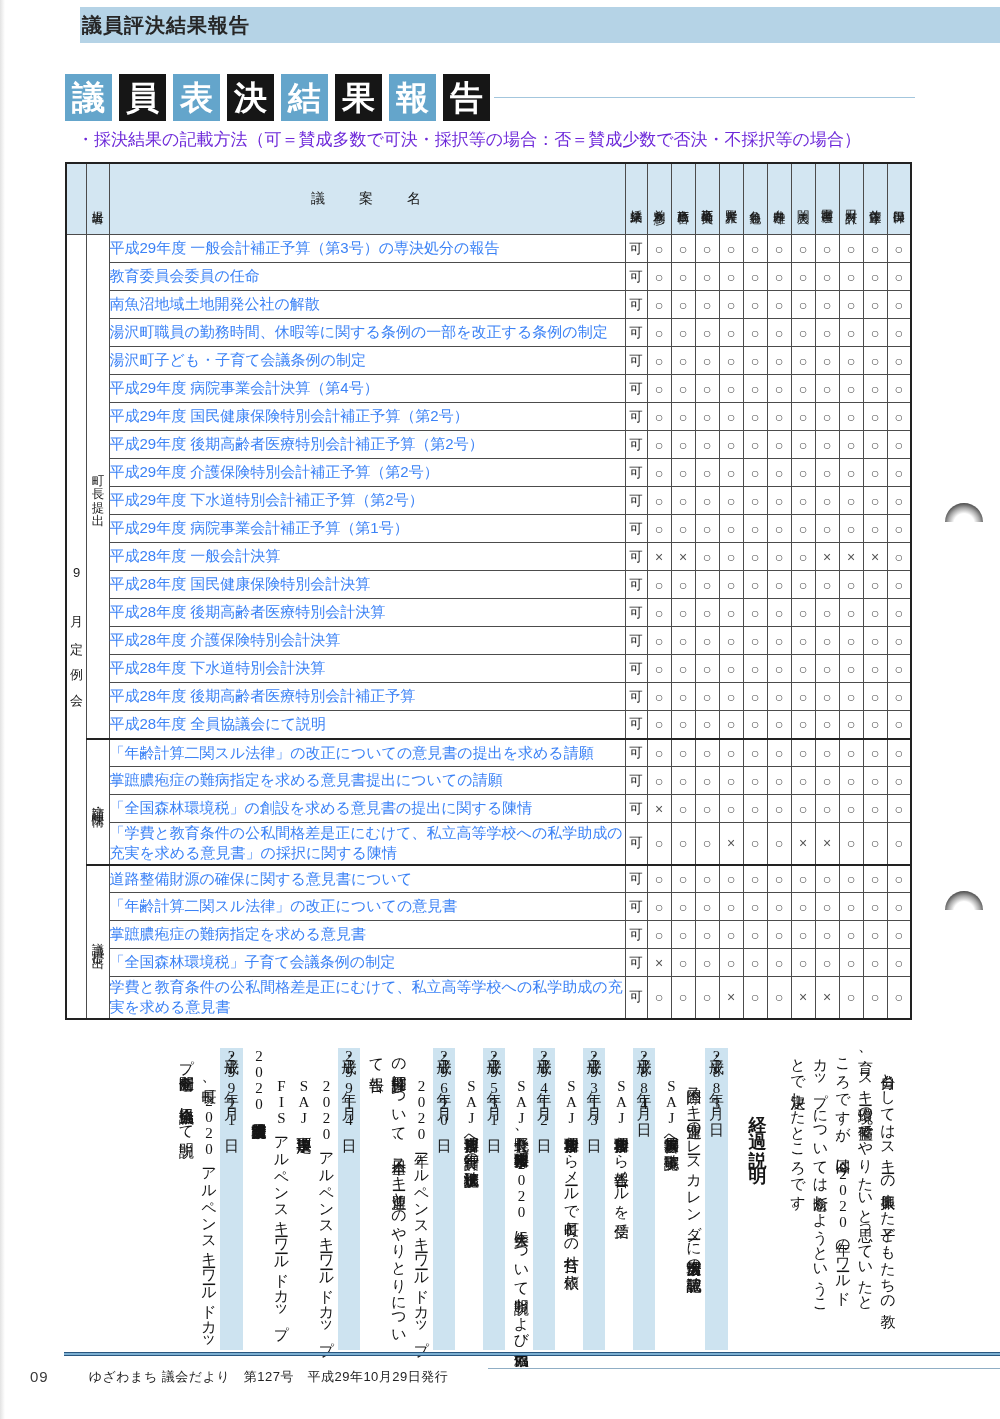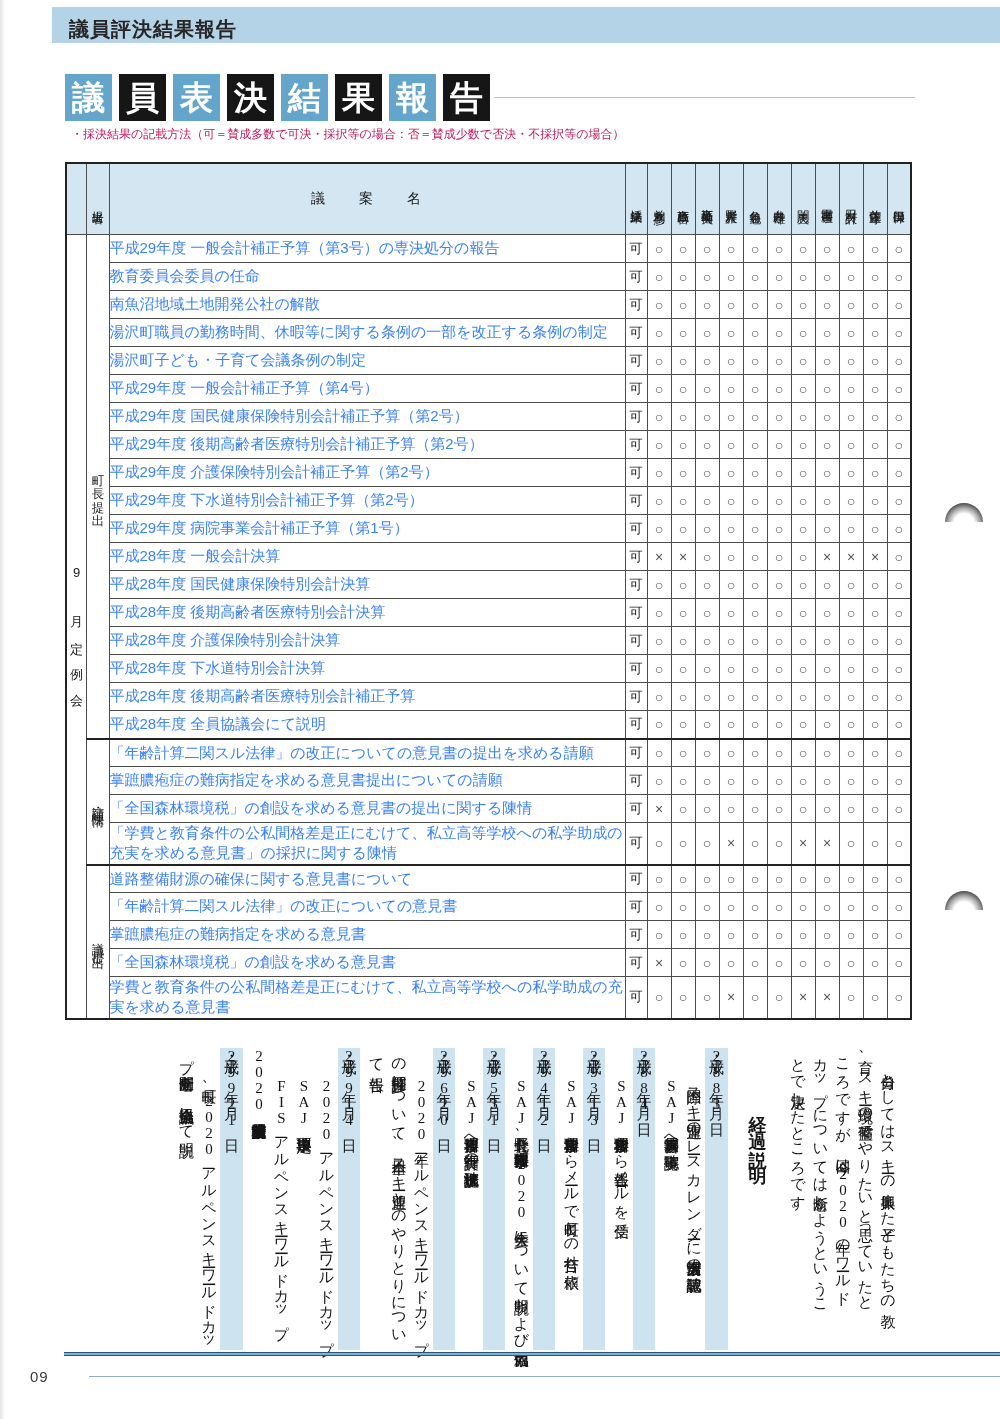--- a/index.html
+++ b/index.html
@@ -8,38 +8,38 @@
     --separator-dark:#2a5780; --separator-light:#7db0d2; --badge-border:#95bdd8;
   }
   html,body{margin:0;padding:0;}
   body{
     width:1000px;height:1419px;position:relative;background:#ffffff;
     font-family:"Liberation Sans",sans-serif;color:#1a1a1a;overflow:hidden;
   }
   .scan-edge{position:absolute;left:0;top:0;bottom:0;width:5px;
     background:linear-gradient(to right,#e3e3e3,#ffffff);}
   
-  .top-bar{position:absolute;left:52px;right:0;top:7px;height:36px;
-    background:var(--bar-blue);display:flex;align-items:flex-end;
-    padding-left:17px;box-sizing:border-box;}
+  .top-bar{position:absolute;left:80px;right:0;top:7px;height:36px;
+    background:var(--bar-blue);display:flex;align-items:center;
+    padding-left:2px;box-sizing:border-box;}
   .top-bar-title{font-size:20px;font-weight:600;color:#262626;letter-spacing:1px;}
   
   .title-row{position:absolute;left:65px;top:73px;width:850px;height:48px;
     display:flex;align-items:center;}
   .blocks{display:flex;gap:7px;}
   .block{width:47px;height:47px;display:flex;align-items:center;justify-content:center;
     color:#ffffff;font-size:33px;font-weight:700;line-height:1;}
   .block.blue{background:var(--block-blue);}
   .block.black{background:var(--block-black);}
   .connector{flex:1;height:1px;background:#a3c6dd;margin:0 0 0 4px;}
   .session-badge{border:2px solid var(--badge-border);border-radius:18px;background:#fff;
     padding:3px 20px;font-size:21px;font-weight:500;color:#1b1b1b;white-space:nowrap;letter-spacing:1px;}
   
-  .notes{position:absolute;left:67px;top:121px;margin:4px;padding:0;list-style:none;
-    font-size:12px;line-height:18px;color:#be185d;}
+  .notes{position:absolute;left:67px;top:121px;margin:10px;padding:0;list-style:none;
+    font-size:17px;line-height:18px;color:#6d28d9;}
   
   table.results{position:absolute;left:65px;top:162px;border-collapse:collapse;
     table-layout:fixed;background:#fff;}
   table.results th,table.results td{border:1px solid #4c4c4c;padding:0;}
   table.results{border:2px solid #222;padding-left:15px;}
   table.results thead th{background:var(--table-header-blue);height:70px;
     font-weight:normal;vertical-align:middle;text-align:center;}
   .vh{writing-mode:vertical-rl;text-orientation:upright;display:inline-block;
     line-height:1.05;font-size:12px;letter-spacing:1px;margin:0 auto;}
   th.h-bill{font-size:14px;letter-spacing:2px;}
@@ -62,21 +62,21 @@
   .v-intro{margin:0 6px 0 10px;text-indent:1em;height:258px;}
   .v-heading{margin:0 16px;font-size:18px;font-weight:bold;letter-spacing:17px;
     padding-top:54px;}
   .event{margin-left:5px;}
   .edate{margin:0;background:var(--highlight-blue);}
   .eline{margin:0;text-indent:2em;}
   
   .separator{position:absolute;left:64px;right:0;top:1352px;height:4px;
     background:linear-gradient(to bottom,var(--separator-dark) 0 30%,var(--separator-light) 30% 70%,var(--separator-dark) 70% 100%);}
   .footer{position:absolute;left:30px;right:0;top:1368px;display:flex;
-    align-items:center;gap:40px;}
+    gap:40px;}
   .page-num{font-size:15px;color:#3a3a3a;letter-spacing:1px;}
   .pub{font-size:13px;color:#222;letter-spacing:0.5px;}
   .footer-rule{flex:1;height:1px;background:#90aec5;margin-right:0;}
   
   .hole{position:absolute;width:38px;height:19px;border-radius:19px 19px 0 0;
     background:radial-gradient(ellipse 60% 120% at 50% 110%,#ffffff 45%,#a8a8a8 70%,#3c3c3c 95%);}
   .hole.h1{left:945px;top:503px;}
   .hole.h2{left:945px;top:891px;}
 </style>
 </head>
@@ -215,21 +215,21 @@
         <td class="c-vote">○</td>
         <td class="c-vote">○</td>
         <td class="c-vote">○</td>
         <td class="c-vote">○</td>
         <td class="c-vote">○</td>
         <td class="c-vote">○</td>
         <td class="c-vote">○</td>
         <td class="c-vote">○</td>
       </tr>
       <tr>
-        <td class="c-name">平成29年度 一般会計補正予算（第4号）</td>
+        <td class="c-name">平成29年度 病院事業会計決算（第4号）</td>
         <td class="c-result">可</td>
         <td class="c-vote">○</td>
         <td class="c-vote">○</td>
         <td class="c-vote">○</td>
         <td class="c-vote">○</td>
         <td class="c-vote">○</td>
         <td class="c-vote">○</td>
         <td class="c-vote">○</td>
         <td class="c-vote">○</td>
         <td class="c-vote">○</td>
@@ -517,21 +517,21 @@
         <td class="c-vote">○</td>
         <td class="c-vote">○</td>
         <td class="c-vote">○</td>
         <td class="c-vote">○</td>
         <td class="c-vote">○</td>
         <td class="c-vote">○</td>
         <td class="c-vote">○</td>
         <td class="c-vote">○</td>
       </tr>
       <tr>
-        <td class="c-name">「全国森林環境税」の創設を求める意見書</td>
+        <td class="c-name">「全国森林環境税」子育て会議条例の制定</td>
         <td class="c-result">可</td>
         <td class="c-vote">×</td>
         <td class="c-vote">○</td>
         <td class="c-vote">○</td>
         <td class="c-vote">○</td>
         <td class="c-vote">○</td>
         <td class="c-vote">○</td>
         <td class="c-vote">○</td>
         <td class="c-vote">○</td>
         <td class="c-vote">○</td>
@@ -596,14 +596,15 @@
     <div class="event">
       <p class="edate">・平成29年9月21日</p>
       <p class="eline">町長、2020アルペンスキーワールドカップ開催断念を、全員協議会にて説明</p>
     </div>
   </div>
 
 <div class="separator"></div>
 
 <div class="footer">
   <span class="page-num">09</span>
+  <span class="pub">ゆざわまち 議会だより　第127号　平成29年10月29日発行</span>
   <span class="footer-rule"></span>
 </div>
 
 </body></html>

